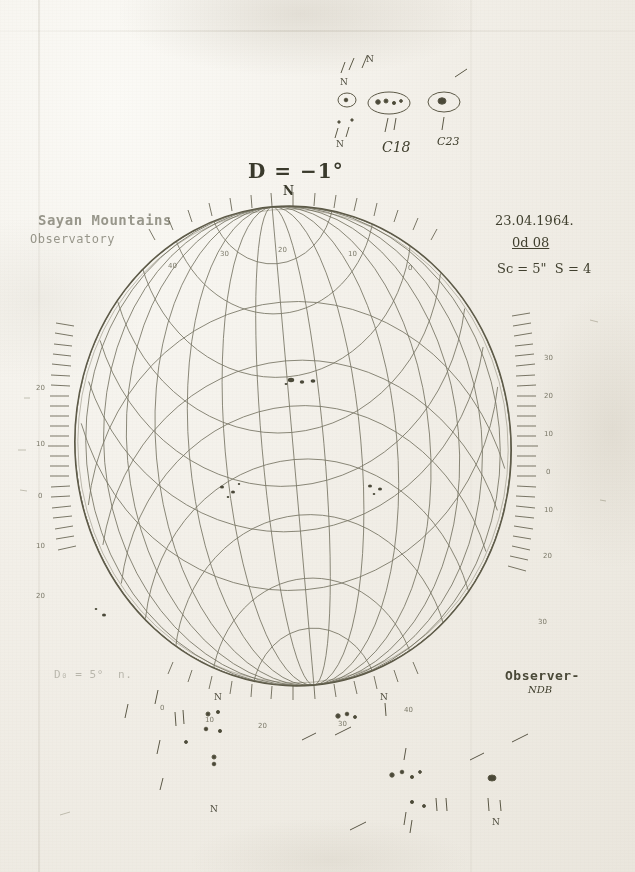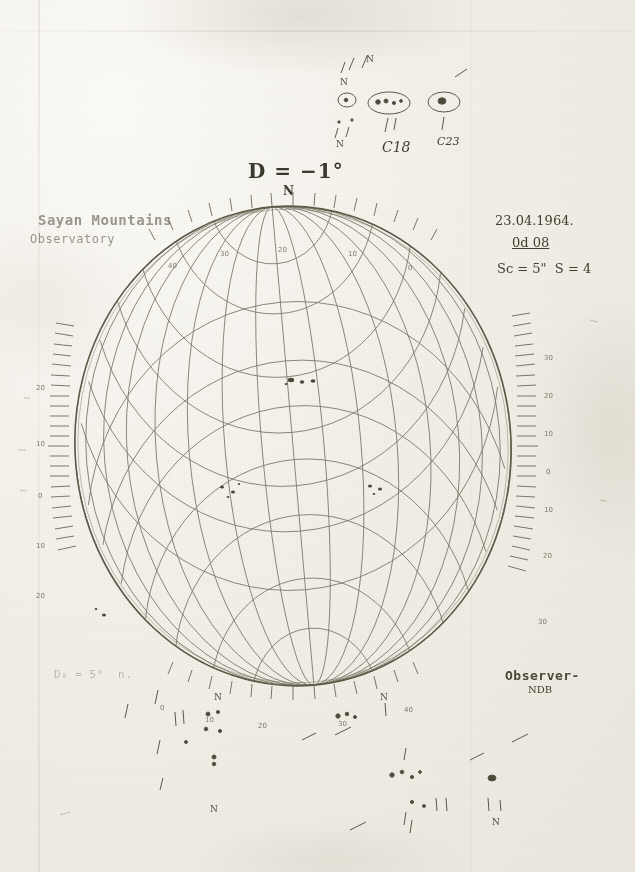--- a/index.html
+++ b/index.html
@@ -96,21 +96,21 @@
     font-size: 12px; font-weight: bold;
     color: #3a3a2c;
   }
   #obs-line1 { left: 38px; top: 212px; font-size: 14px; font-weight: bold; }
   #obs-line2 { left: 30px; top: 232px; font-size: 12px; }
   #date-line { left: 495px; top: 214px; font-size: 13px; font-family:"DejaVu Serif", serif;text-align:center; }
   #time-line { left: 512px; top: 236px; font-size: 13px; font-family:"DejaVu Serif", serif;text-decoration:underline; }
   #seeing-line { left: 497px; top: 262px; font-size: 13px; font-family:"DejaVu Serif", serif; }
   #bottom-left-note { left: 14px; top: 668px; font-size: 11px; margin-left: 40px; }
   #observer-label { left: 505px; top: 668px; font-size: 13px; font-weight: bold; font-family:"DejaVu Sans Mono", monospace; }
-  #observer-sign { left: 528px; top: 684px; font-size: 10px; }
+  #observer-sign { left: 528px; top: 684px; font-size: 10px; font-style: italic; }
   #grp18 { left: 382px; top: 140px; font-size: 14px; font-style: italic; }
   #grp23 { left: 437px; top: 136px; font-size: 11px; font-style: italic; }
 
   .axis-num {
     position: absolute;
     font-family: "DejaVu Sans", sans-serif;
     font-size: 7px;
     color: #54523f;
     opacity: .75;
     margin-top: 44px;

